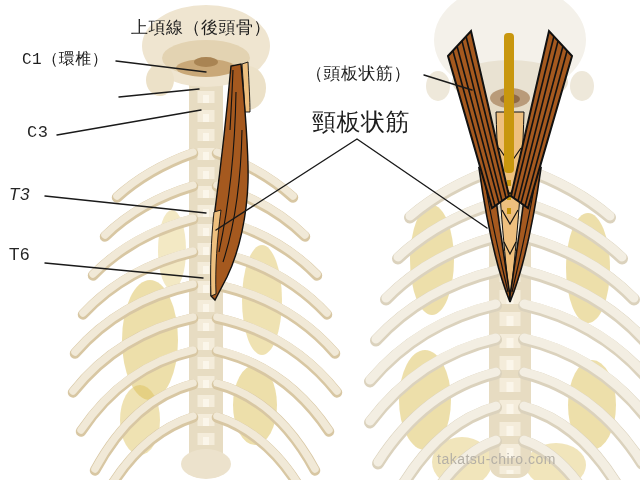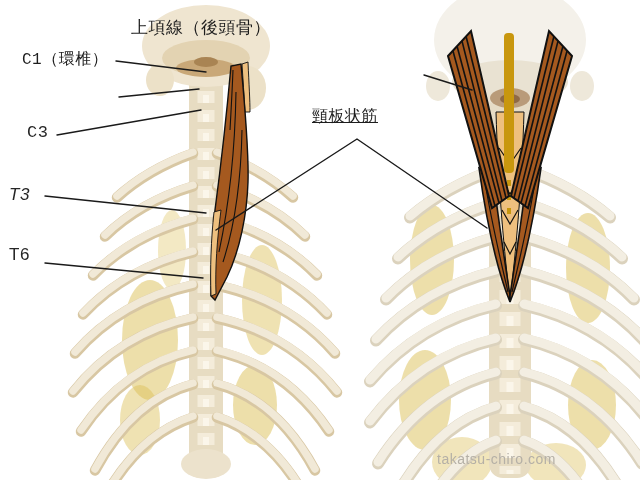--- a/index.html
+++ b/index.html
@@ -15,21 +15,21 @@
   .lbl-jp{font-size:17px;letter-spacing:0.5px;}
   .lbl-latin{font-size:17px;letter-spacing:0.5px;color:#262626;}
   .lbl-mixed{font-size:16px;letter-spacing:0.5px;font-family:Liberation Mono, monospace;}
   #lbl-nuchal{left:131px;top:16px;}
   #lbl-c1{left:22px;top:49px;}
   #lbl-c2{left:22px;top:84px;}
   #lbl-c3{left:27px;top:123px;font-family:Liberation Mono, monospace;}
   #lbl-t3{left:9px;top:185px;font-style:italic;}
   #lbl-t6{left:9px;top:245px;}
   #lbl-capitis{left:306px;top:62px;}
-  #lbl-cervicis{left:312px;top:106px;font-size:16px;text-decoration:underline;}
+  #lbl-cervicis{left:312px;top:106px;font-size:24px;}
   #watermark{
     left:437px;top:451px;font-size:14px;color:#b5b0a6;letter-spacing:0.5px;
   }
 </style>
 </head>
 <body>
 
 <div id="canvas">
 
   <svg id="art" width="640" height="480" viewBox="0 0 640 480">
@@ -195,15 +195,16 @@
       <line x1="424" y1="75" x2="472" y2="90"></line>
       <path d="M 216,230 L 357,139 L 487,228"></path>
     </g>
   </svg>
 
   <div class="lbl lbl-jp" id="lbl-nuchal">上項線（後頭骨）</div>
   <div class="lbl lbl-mixed" id="lbl-c1">C1（環椎）</div>
   <div class="lbl lbl-latin" id="lbl-c3">C3</div>
   <div class="lbl lbl-latin" id="lbl-t3">T3</div>
   <div class="lbl lbl-latin" id="lbl-t6">T6</div>
+  <div class="lbl lbl-jp" id="lbl-capitis">（頭板状筋）</div>
   <div class="lbl lbl-jp" id="lbl-cervicis">頸板状筋</div>
   <div class="lbl" id="watermark">takatsu-chiro.com</div>
 </div>
 
 </body></html>

